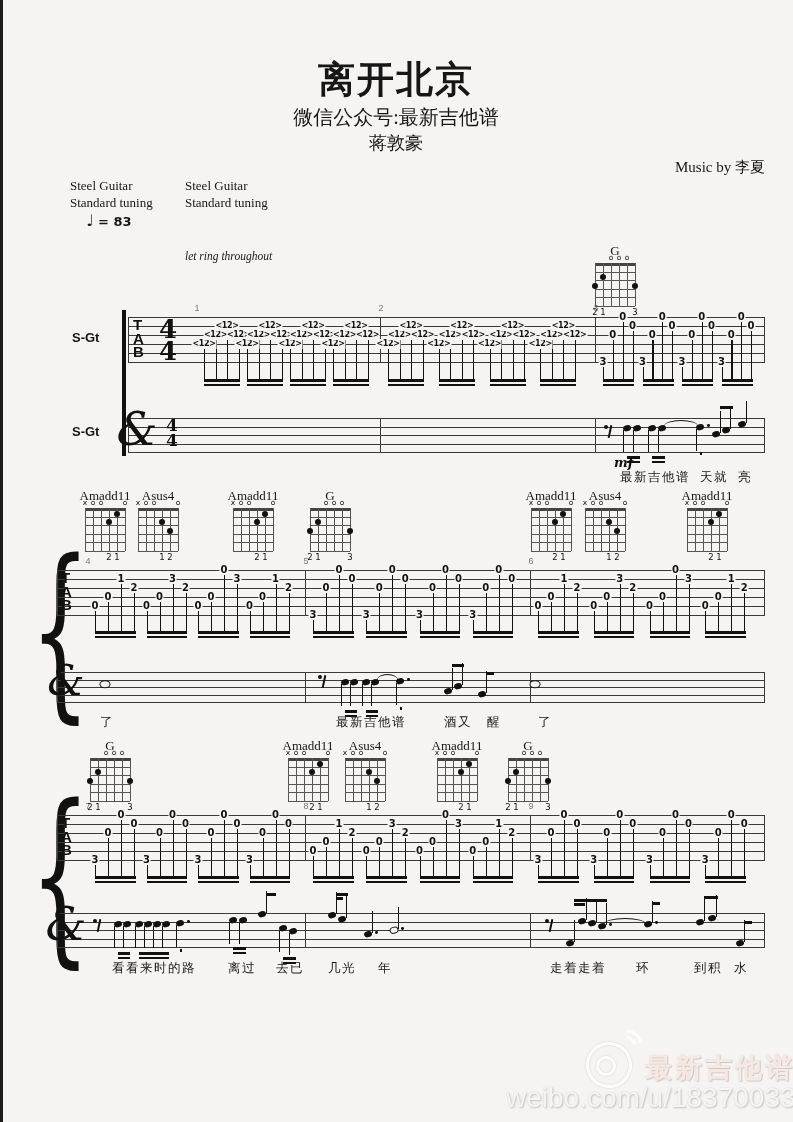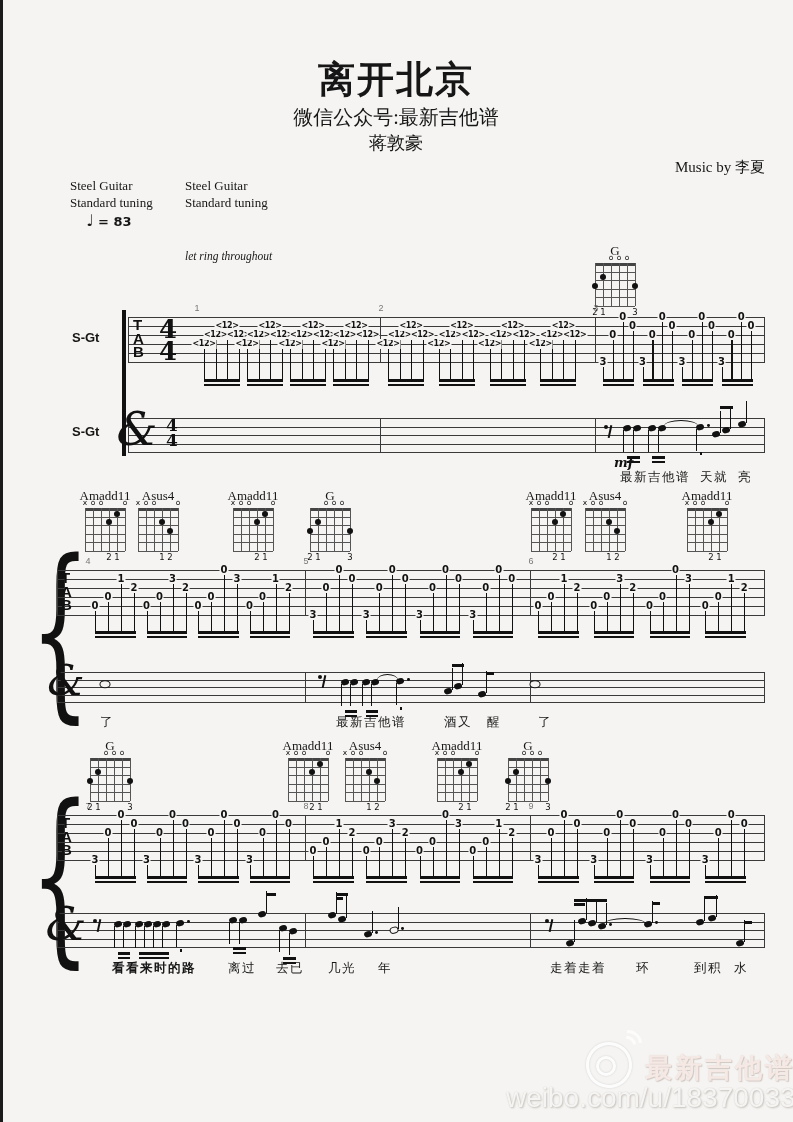--- a/index.html
+++ b/index.html
@@ -680,21 +680,21 @@
       <div class="beam" style="left: 744px; top: 921px; width: 8px; height: 2.8px;"></div>
       <div class="tie" style="left: 604px; top: 918px; width: 42px; height: 7px;"></div>
       <div class="rest8" style="left: 93px; top: 918px; width: 9px; height: 15px;">
         <b></b>
         <i></i>
       </div>
       <div class="rest8" style="left: 545px; top: 918px; width: 9px; height: 15px;">
         <b></b>
         <i></i>
       </div>
-      <div class="lyr" style="left: 112px; top: 960px; font-weight: bold;">看看来时的路</div>
+      <div class="lyr" style="left: 112px; top: 960px;">看看来时的路</div>
       <div class="lyr" style="left: 228px; top: 960px;">离过</div>
       <div class="lyr" style="left: 276px; top: 960px;">去已</div>
       <div class="lyr" style="left: 328px; top: 960px;">几光</div>
       <div class="lyr" style="left: 378px; top: 960px;">年</div>
       <div class="lyr" style="left: 550px; top: 960px;">走着走着</div>
       <div class="lyr" style="left: 636px; top: 960px;">环</div>
       <div class="lyr" style="left: 694px; top: 960px;">到积</div>
       <div class="lyr" style="left: 734px; top: 960px;">水</div>
       <div class="cd-label" style="left: 615px; top: 243px;">G</div>
       <div class="cd-marker" style="left: 611px; top: 257px;">o</div>

